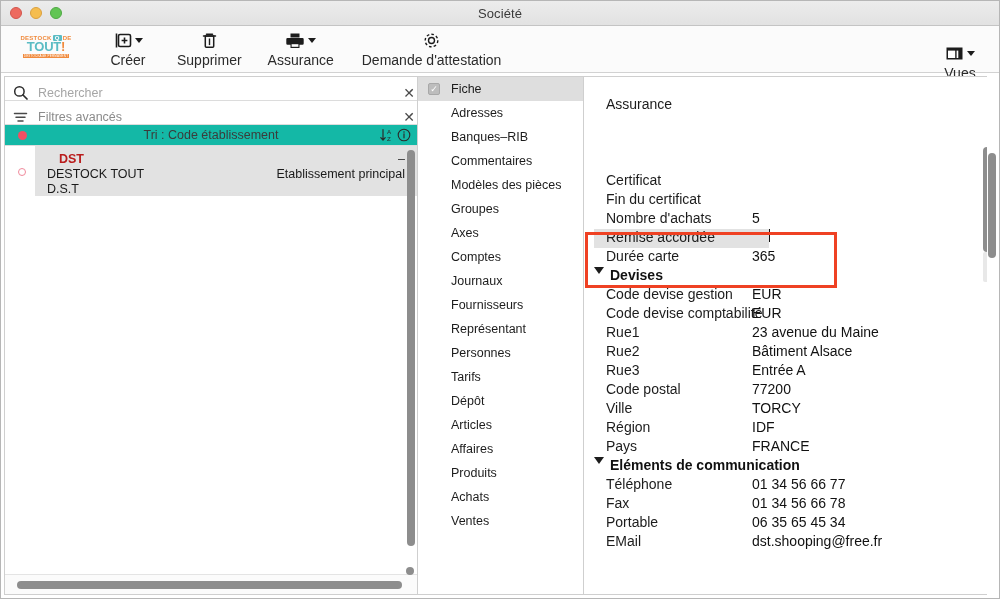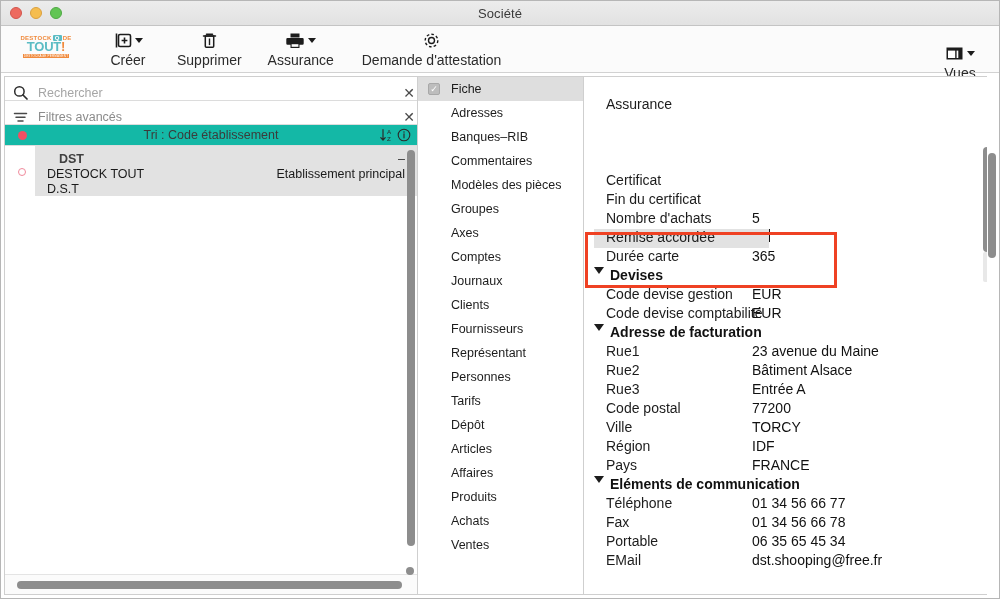--- a/index.html
+++ b/index.html
@@ -169,21 +169,21 @@
     border: 1.2px solid #f08a9c; background: #fff;
   }
   .list-body { flex: 1 1 auto; position: relative; }
   .record-row {
     background: #e2e2e2;
     padding: 6px 12px 6px 12px;
     display: flex; justify-content: space-between;
     height: 50px;
   }
   .rec-left { display: flex; flex-direction: column; gap: 1px; }
-  .rec-code { font-size: 12.5px; font-weight: bold; color: #404040; padding-left: 12px; }
+  .rec-code { font-size: 12.5px; font-weight: bold; color: #b91c1c; padding-left: 12px; }
   .rec-name { font-size: 12.5px; color: #1a1a1a; }
   .rec-short { font-size: 12.5px; color: #1a1a1a; }
   .rec-right { display: flex; flex-direction: column; align-items: flex-end; gap: 1px; }
   .rec-dash { font-size: 12.5px; color: #333; line-height: 14px; }
   .rec-type { font-size: 12.5px; color: #1a1a1a; }
 
   .vscroll-left {
     position: absolute; right: 2px; top: 4px;
     width: 8px; height: 396px;
     background: #8d8d8d; border-radius: 4px;
@@ -501,24 +501,20 @@
         <div class="nav-item">
           <span class="nav-spacer"></span>
           <span>Comptes</span>
         </div>
         <div class="nav-item">
           <span class="nav-spacer"></span>
           <span>Journaux</span>
         </div>
         <div class="nav-item">
           <span class="nav-spacer"></span>
-          <span>Clients</span>
-        </div>
-        <div class="nav-item">
-          <span class="nav-spacer"></span>
           <span>Fournisseurs</span>
         </div>
         <div class="nav-item">
           <span class="nav-spacer"></span>
           <span>Représentant</span>
         </div>
         <div class="nav-item">
           <span class="nav-spacer"></span>
           <span>Personnes</span>
         </div>
@@ -589,24 +585,20 @@
             <span>Devises</span>
           </div>
           <div class="drow">
             <span class="dlabel">Code devise gestion</span>
             <span class="dval">EUR</span>
           </div>
           <div class="drow">
             <span class="dlabel">Code devise comptabilité</span>
             <span class="dval">EUR</span>
           </div>
-          <div class="drow group">
-            <span class="tri"></span>
-            <span>Adresse de facturation</span>
-          </div>
           <div class="drow">
             <span class="dlabel">Rue1</span>
             <span class="dval">23 avenue du Maine</span>
           </div>
           <div class="drow">
             <span class="dlabel">Rue2</span>
             <span class="dval">Bâtiment Alsace</span>
           </div>
           <div class="drow">
             <span class="dlabel">Rue3</span>

